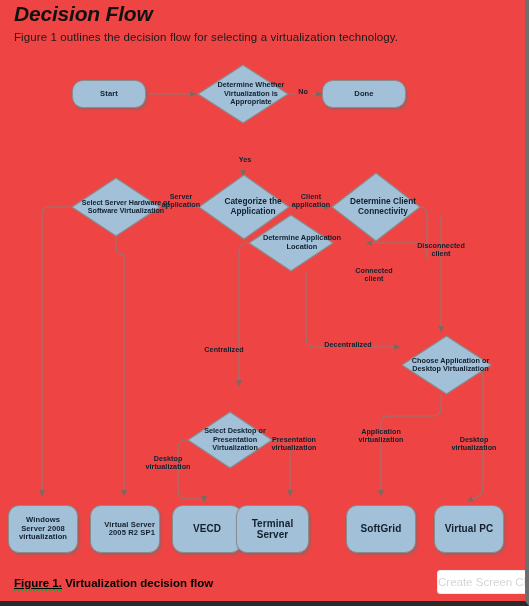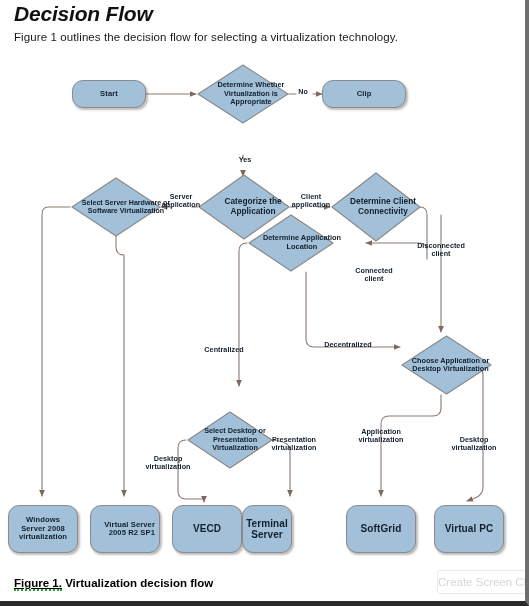--- a/index.html
+++ b/index.html
@@ -5,21 +5,21 @@
 <style>
   html,body{margin:0;padding:0;background:#3a3a3a;}
   body{
     font-family:"Liberation Sans", sans-serif;
     -webkit-font-smoothing:antialiased;
   }
   #page{
     position:relative;
     width:529px;
     height:606px;
-    background:#ffffff;
+    background:#ef4444;
     overflow:hidden;
     box-sizing:border-box;
     border-right:4px solid #6e6e6e;
     border-bottom:5px solid #2a2a2a;
   }
   
   #doc-title{
     position:absolute;
     left:14px; top:2px;
     font-size:21px;
@@ -189,21 +189,21 @@
     </div>
 
     <div class="diamond-wrap" style="left:196px; top:8px; width:94px; height:62px;">
       <svg class="diamond-shape" viewBox="0 0 94 62" preserveAspectRatio="none">
         <path d="M47,2 L92,31 L47,60 L2,31 Z" fill="#a2c0d8" stroke="#8a8a8a" stroke-width="1.2" stroke-linejoin="round"></path>
       </svg>
       <div class="diamond-label" style="font-size:7.3px; padding:0 8px;">Determine Whether Virtualization is Appropriate</div>
     </div>
 
     <div class="node term" style="left:322px; top:25px; width:84px; height:28px;">
-      <span>Clip</span>
+      <span>Done</span>
     </div>
 
     <div class="diamond-wrap" style="left:70px; top:121px; width:92px; height:62px;">
       <svg class="diamond-shape" viewBox="0 0 92 62" preserveAspectRatio="none">
         <path d="M46,2 L90,31 L46,60 L2,31 Z" fill="#a2c0d8" stroke="#8a8a8a" stroke-width="1.2" stroke-linejoin="round"></path>
       </svg>
       <div class="diamond-label" style="font-size:7.1px; padding:0 10px;">Select Server Hardware or Software Virtualization</div>
     </div>
 
     <div class="diamond-wrap" style="left:197px; top:118px; width:94px; height:68px;">
@@ -246,21 +246,21 @@
     </div>
 
     <div class="node term" style="left:90px; top:450px; width:70px; height:48px;text-align:right;">
       <span>Virtual Server 2005 R2 SP1</span>
     </div>
 
     <div class="node term bigterm" style="left:172px; top:450px; width:70px; height:48px;">
       <span>VECD</span>
     </div>
 
-    <div class="node term bigterm" style="left:242px; top:450px; width:50px; height:48px;text-align:center;">
+    <div class="node term bigterm" style="left:236px; top:450px; width:73px; height:48px;text-align:center;">
       <span>Terminal Server</span>
     </div>
 
     <div class="node term bigterm" style="left:346px; top:450px; width:70px; height:48px;">
       <span>SoftGrid</span>
     </div>
 
     <div class="node term bigterm" style="left:434px; top:450px; width:70px; height:48px;">
       <span>Virtual PC</span>
     </div>

